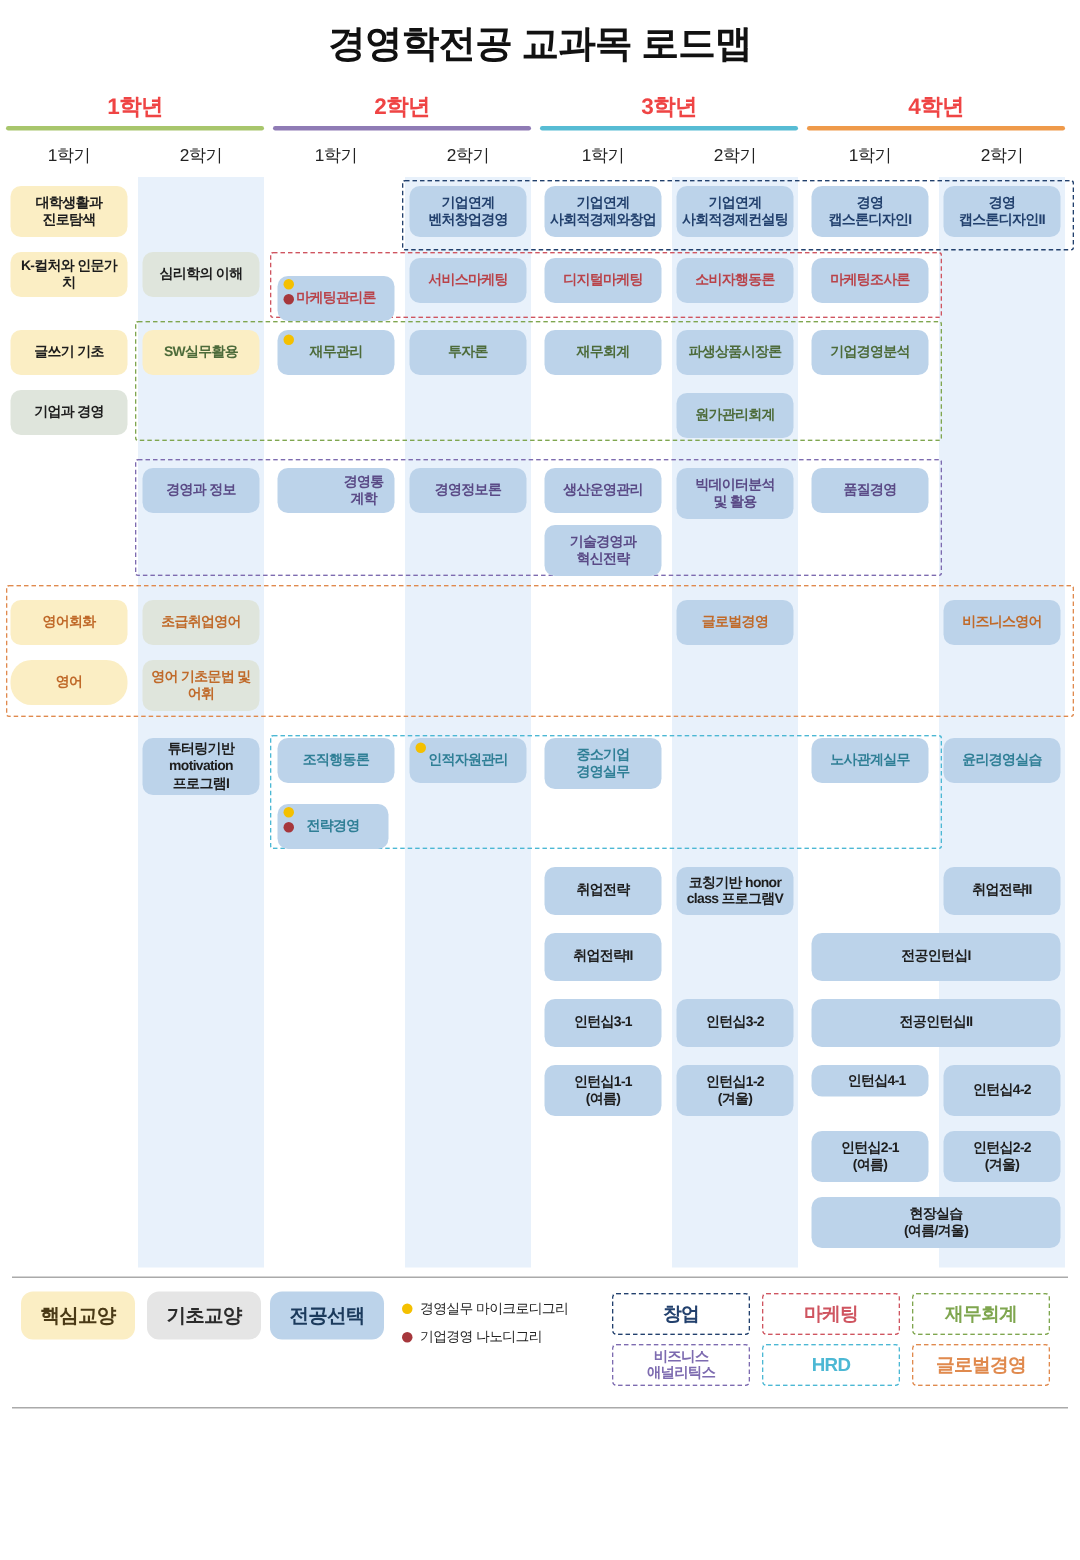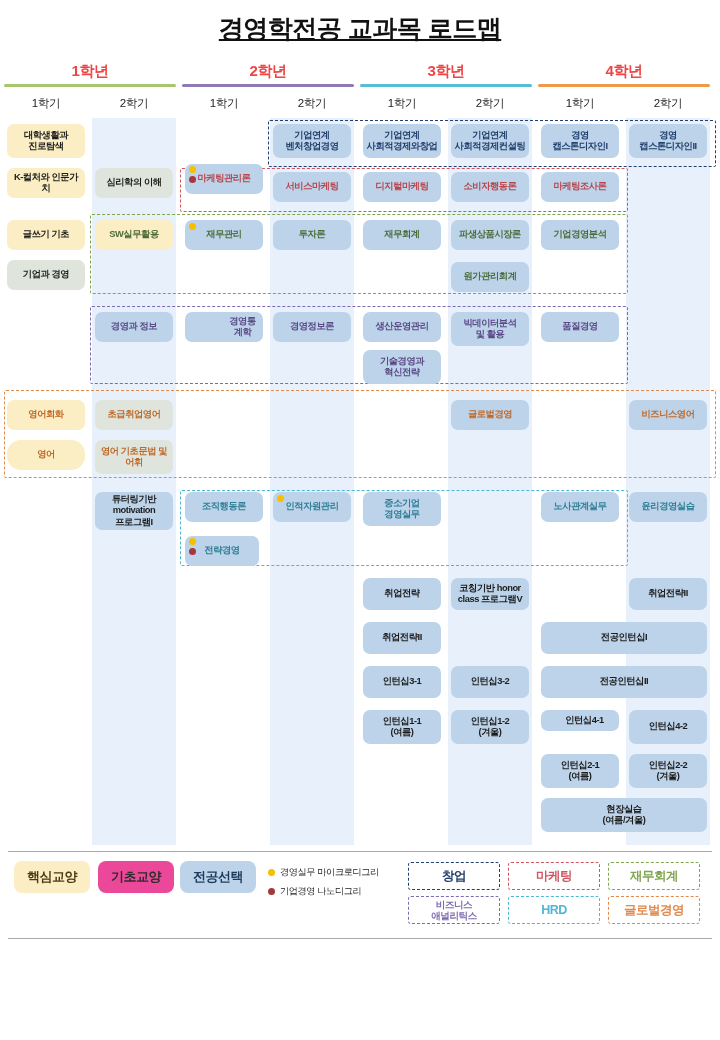--- a/index.html
+++ b/index.html
@@ -19,21 +19,20 @@
   
   .title {
     position: absolute;
     left: 0; top: 12px;
     width: 720px;
     text-align: center;
     font-size: 25px;
     font-weight: bold;
     letter-spacing: -0.5px;
     color: #111111;
-    text-decoration: underline;
   }
 
   
   .year-head {
     position: absolute;
     text-align: center;
   }
   .year-label {
     font-size: 15px;
     font-weight: bold;
@@ -215,21 +214,21 @@
       <div class="course c-major t-startup" style="left: 273px; top: 124px; width: 78px; height: 34px;"><span>기업연계
 벤처창업경영</span></div>
       <div class="course c-major t-startup" style="left: 363px; top: 124px; width: 78px; height: 34px;"><span>기업연계
 사회적경제와창업</span></div>
       <div class="course c-major t-startup" style="left: 451px; top: 124px; width: 78px; height: 34px;"><span>기업연계
 사회적경제컨설팅</span></div>
       <div class="course c-major t-startup" style="left: 541px; top: 124px; width: 78px; height: 34px;"><span>경영
 캡스톤디자인I</span></div>
       <div class="course c-major t-startup" style="left: 629px; top: 124px; width: 78px; height: 34px;"><span>경영
 캡스톤디자인II</span></div>
-      <div class="course c-major t-marketing" style="left: 185px; top: 164px; width: 78px; height: 30px;"><span>마케팅관리론</span><span class="dot dot-micro" style="left: 4px; top: 2px;"></span><span class="dot dot-nano" style="left: 4px; top: 12px;"></span></div>
+      <div class="course c-major t-marketing" style="left: 185px; top: 184px; width: 78px; height: 30px;"><span>마케팅관리론</span><span class="dot dot-micro" style="left: 4px; top: 2px;"></span><span class="dot dot-nano" style="left: 4px; top: 12px;"></span></div>
       <div class="course c-major t-marketing" style="left: 273px; top: 172px; width: 78px; height: 30px;"><span>서비스마케팅</span></div>
       <div class="course c-major t-marketing" style="left: 363px; top: 172px; width: 78px; height: 30px;"><span>디지털마케팅</span></div>
       <div class="course c-major t-marketing" style="left: 451px; top: 172px; width: 78px; height: 30px;"><span>소비자행동론</span></div>
       <div class="course c-major t-marketing" style="left: 541px; top: 172px; width: 78px; height: 30px;"><span>마케팅조사론</span></div>
       <div class="course c-major t-finance" style="left: 185px; top: 220px; width: 78px; height: 30px;"><span>재무관리</span><span class="dot dot-micro" style="left: 4px; top: 3px;"></span></div>
       <div class="course c-major t-finance" style="left: 273px; top: 220px; width: 78px; height: 30px;"><span>투자론</span></div>
       <div class="course c-major t-finance" style="left: 363px; top: 220px; width: 78px; height: 30px;"><span>재무회계</span></div>
       <div class="course c-major t-finance" style="left: 451px; top: 220px; width: 78px; height: 30px;"><span>파생상품시장론</span></div>
       <div class="course c-major t-finance" style="left: 541px; top: 220px; width: 78px; height: 30px;"><span>기업경영분석</span></div>
       <div class="course c-major t-finance" style="left: 451px; top: 262px; width: 78px; height: 30px;"><span>원가관리회계</span></div>
@@ -281,21 +280,21 @@
       <div class="course c-major t-dark" style="left: 541px; top: 798px; width: 166px; height: 34px;"><span>현장실습
 (여름/겨울)</span></div>
     </div>
 
   <div class="legend-rule" style="top:851px;"></div>
   <div class="legend-rule" style="top:938px;"></div>
   <div id="legend-layer">
       <div class="legend-chip" style="left: 14px; top: 861px; width: 76px; height: 32px; background: rgb(251, 238, 196); color: rgb(74, 58, 22);">
         <span>핵심교양</span>
       </div>
-      <div class="legend-chip" style="left: 98px; top: 861px; width: 76px; height: 32px; background: #ec4899; color: rgb(43, 43, 43);">
+      <div class="legend-chip" style="left: 98px; top: 861px; width: 76px; height: 32px; background: #e5e5e5; color: rgb(43, 43, 43);">
         <span>기초교양</span>
       </div>
       <div class="legend-chip" style="left: 180px; top: 861px; width: 76px; height: 32px; background: rgb(188, 211, 234); color: rgb(27, 58, 92);">
         <span>전공선택</span>
       </div>
       <div class="legend-dotrow" style="left: 268px; top: 866px;">
         <span class="ld" style="background: rgb(244, 192, 0);"></span>
         <span>경영실무 마이크로디그리</span>
       </div>
       <div class="legend-dotrow" style="left: 268px; top: 885px;">

